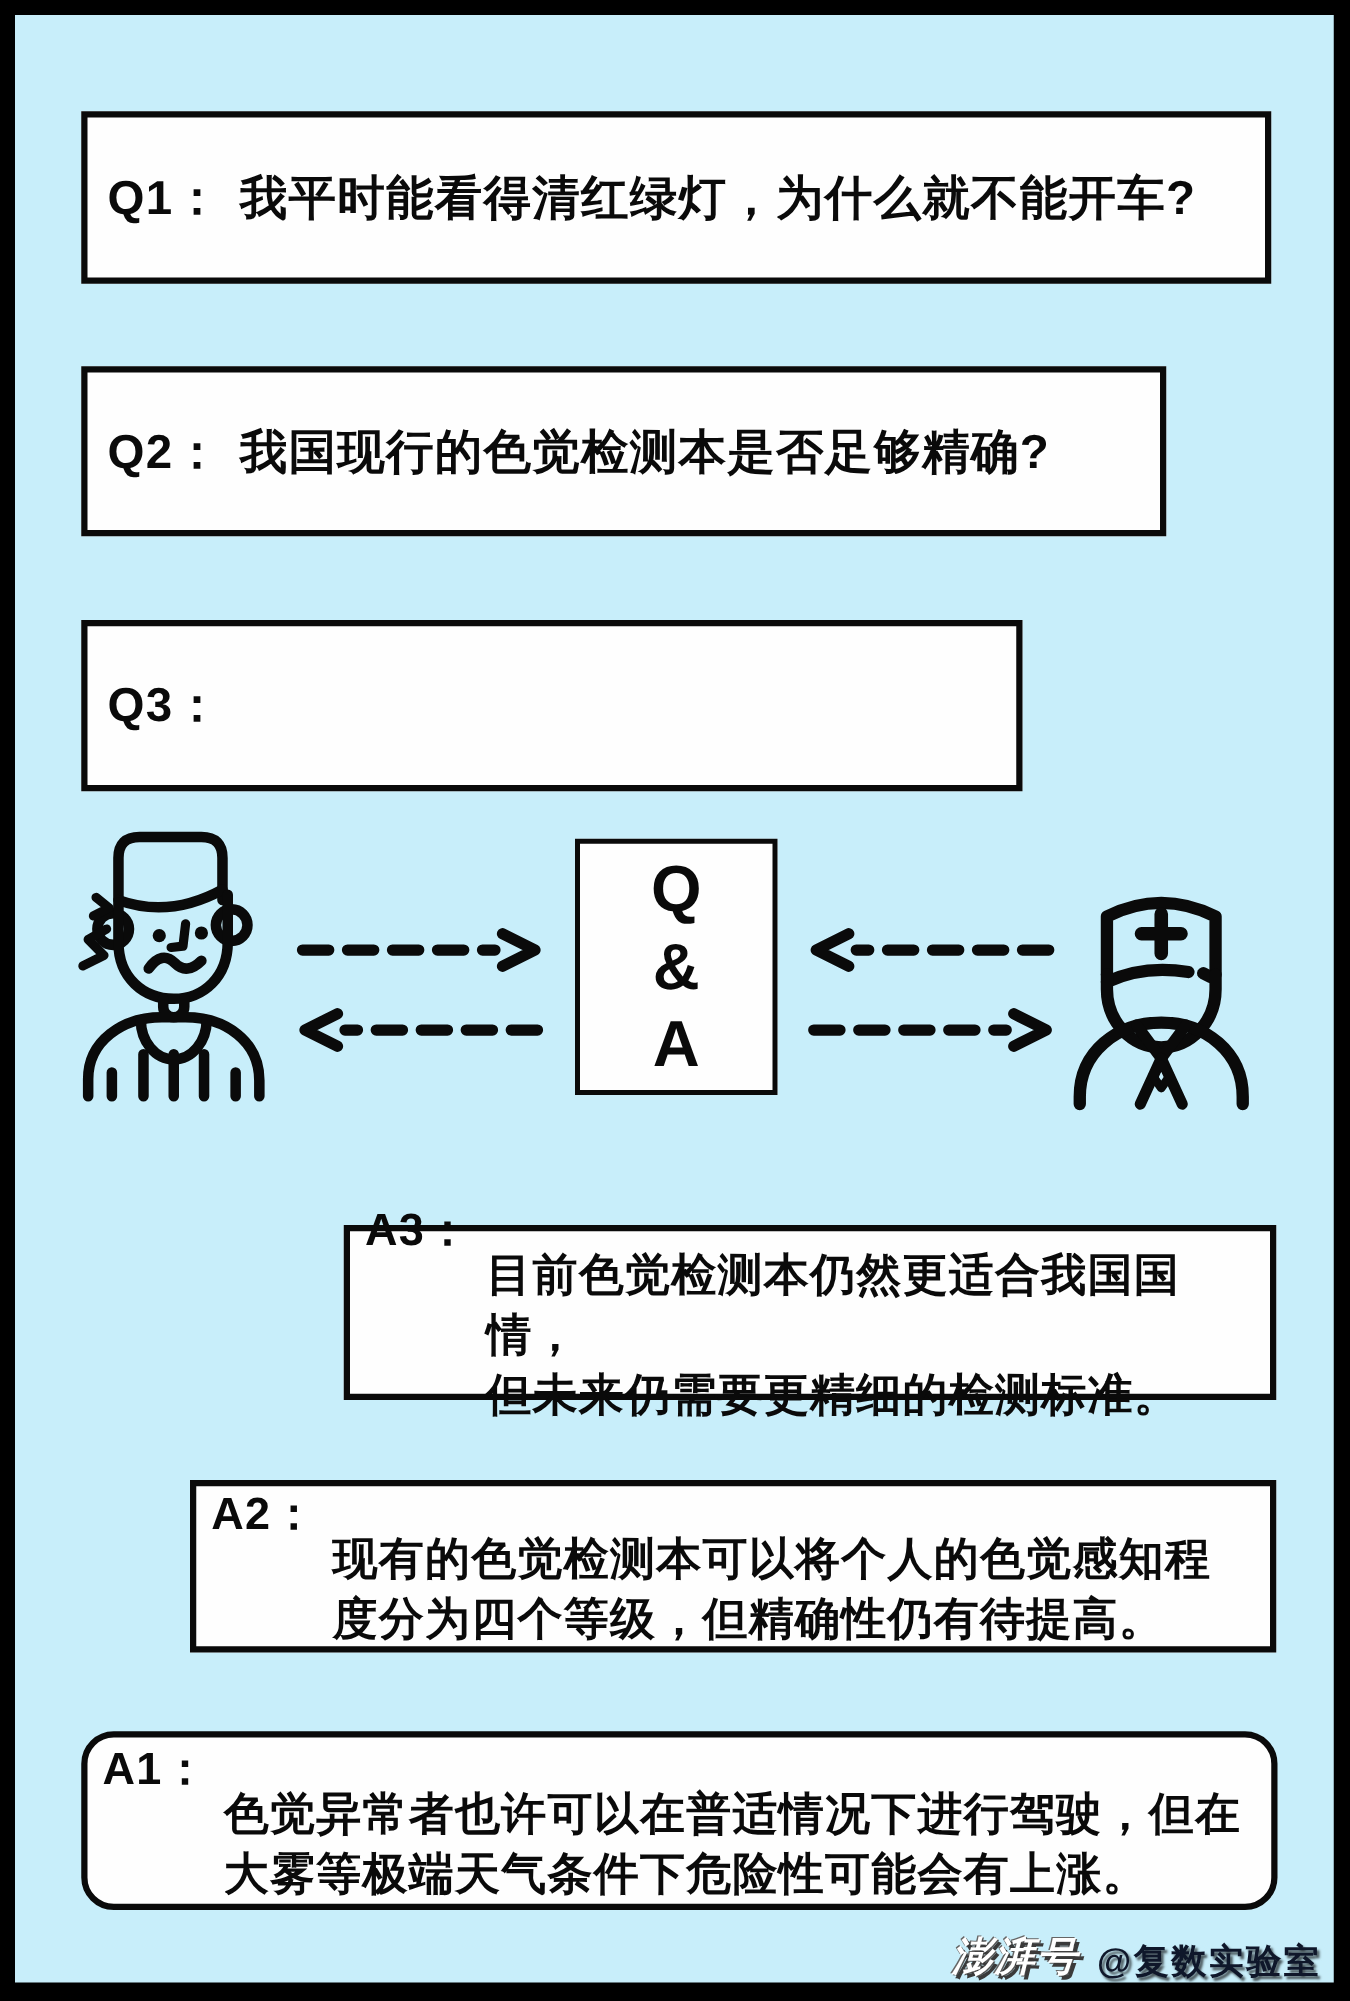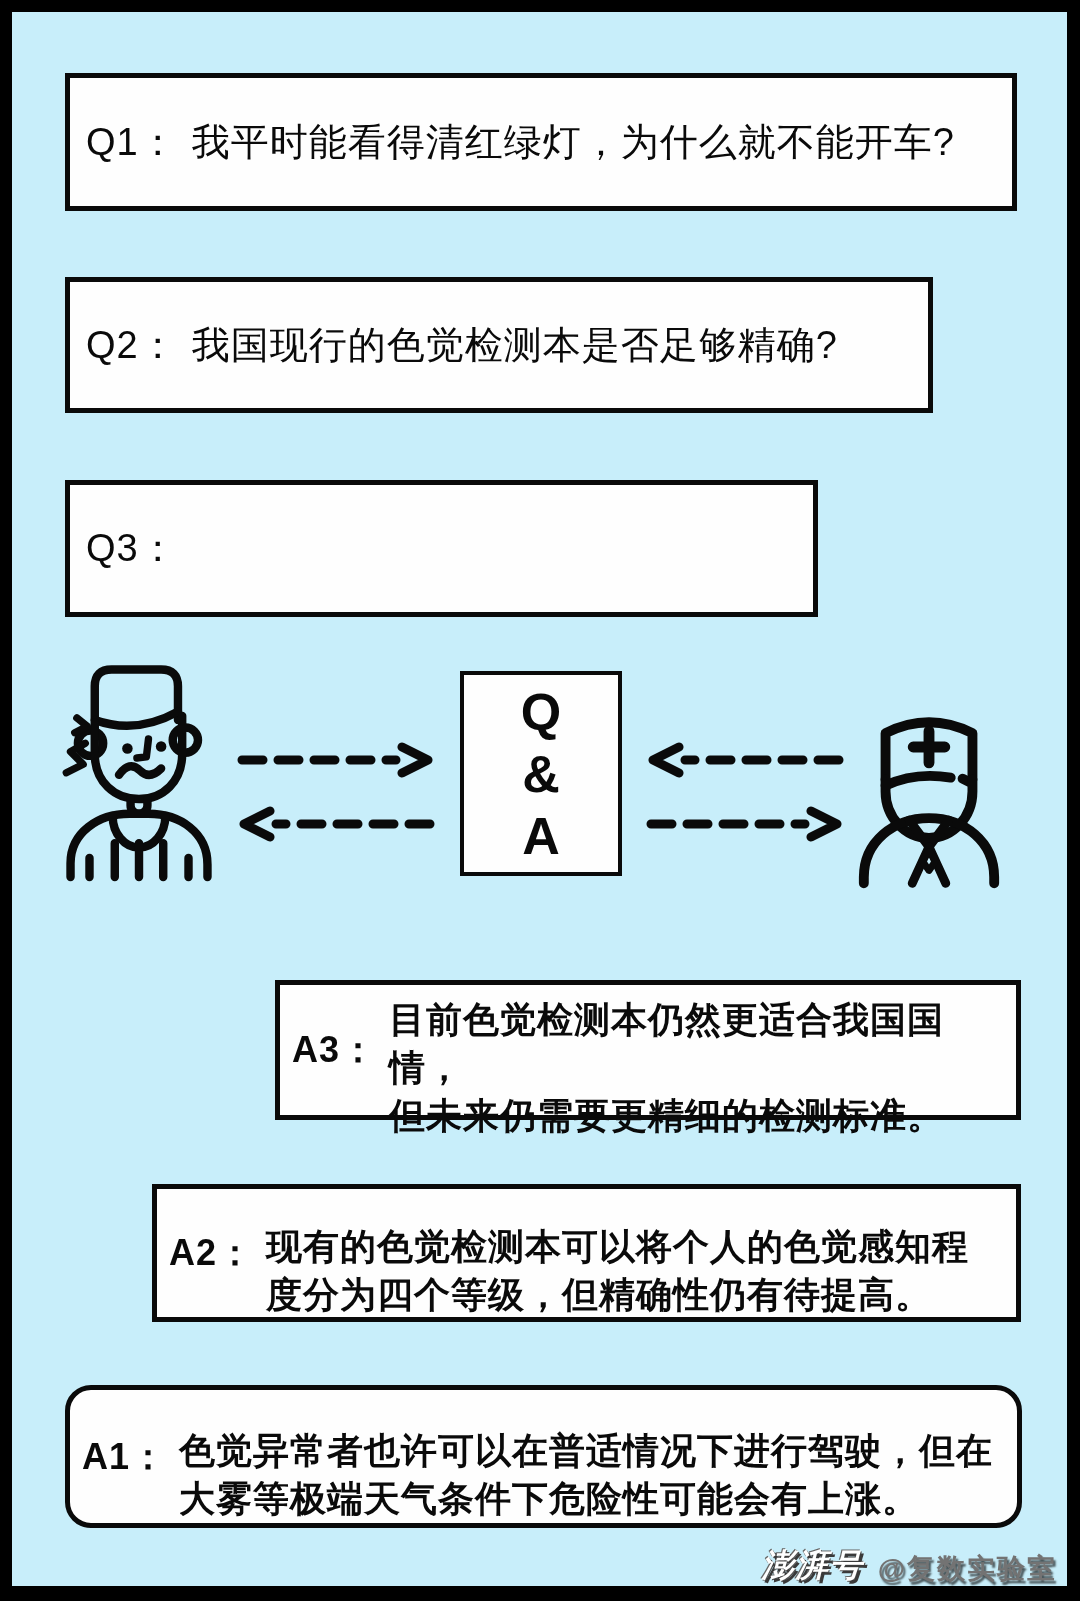--- a/index.html
+++ b/index.html
@@ -2,26 +2,26 @@
 <html><head>
 <meta charset="utf-8">
 <style>
   html,body{margin:0;padding:0;}
   body{font-family:"Liberation Sans","DejaVu Sans",sans-serif;background:#222;}
   .frame{position:relative;width:1080px;height:1601px;background:#000;overflow:hidden;}
   .page{position:absolute;left:12px;top:12px;width:1055px;height:1574px;background:#c8eefa;overflow:hidden;}
 
   .qbox,.abox{position:absolute;background:#fefefe;border:5px solid #0a0a0a;box-sizing:border-box;
     display:flex;align-items:center;color:#0a0a0a;}
-  .qbox{font-size:38px;font-weight:normal;padding-left:16px;}
+  .qbox{font-size:38px;font-weight:bold;padding-left:16px;margin-top:16px;}
   .qbox .lbl{white-space:nowrap;margin-right:14px;letter-spacing:1px;}
   .qbox .txt{white-space:nowrap;letter-spacing:1px;}
 
   .abox{font-size:36px;font-weight:bold;padding-left:12px;}
-  .abox .row{display:flex;align-items:center;}
+  .abox .row{display:flex;align-items:flex-start;}
   .abox .lbl{white-space:nowrap;line-height:48px;margin-right:12px;letter-spacing:1px;}
   .abox .txt{white-space:pre-line;line-height:48px;letter-spacing:1px;margin-top:36px;}
 
   #q1{left:53px;top:61px;width:952px;height:138px;}
   #q2{left:53px;top:265px;width:868px;height:136px;}
   #q3{left:53px;top:468px;width:753px;height:137px;}
 
   #a3{left:263px;top:968px;width:746px;height:140px;}
   #a2{left:140px;top:1172px;width:869px;height:138px;}
   #a1{left:53px;top:1373px;width:957px;height:143px;border-radius:26px;}
@@ -37,21 +37,21 @@
 
   .arrow{position:absolute;width:200px;height:36px;}
   #arrow-lt{left:224px;top:730px;}
   #arrow-lb{left:224px;top:794px;transform:scaleX(-1);}
   #arrow-rt{left:633px;top:730px;transform:scaleX(-1);}
   #arrow-rb{left:633px;top:794px;}
 
   .watermark{position:absolute;top:1532px;right:10px;display:flex;align-items:flex-end;gap:14px;}
   .wm-brand{font-size:32px;font-weight:900;font-style:italic;color:#fff;letter-spacing:2px;
     text-shadow:3px 3px 0 #3a3a3a,1px 1px 0 #555,-1px -1px 0 #666;}
-  .wm-handle{font-size:28px;font-weight:700;color:#737373;letter-spacing:2px;
+  .wm-handle{font-size:28px;font-weight:700;color:#0f172a;letter-spacing:2px;
     text-shadow:2px 3px 2px rgba(0,0,0,0.65);}
 
   svg .st{fill:none;stroke:#0a0a0a;stroke-linecap:round;stroke-linejoin:round;}
 </style>
 </head>
 <body>
 
 <div class="frame">
   <div class="page">
 

